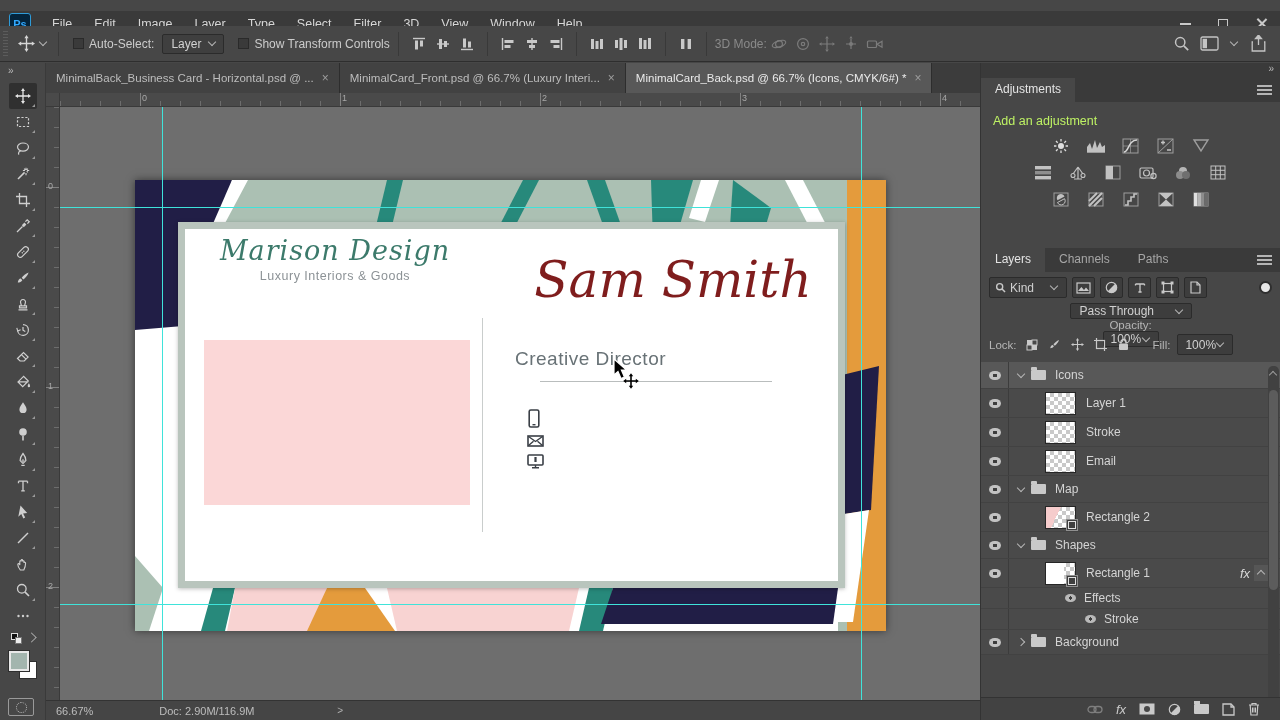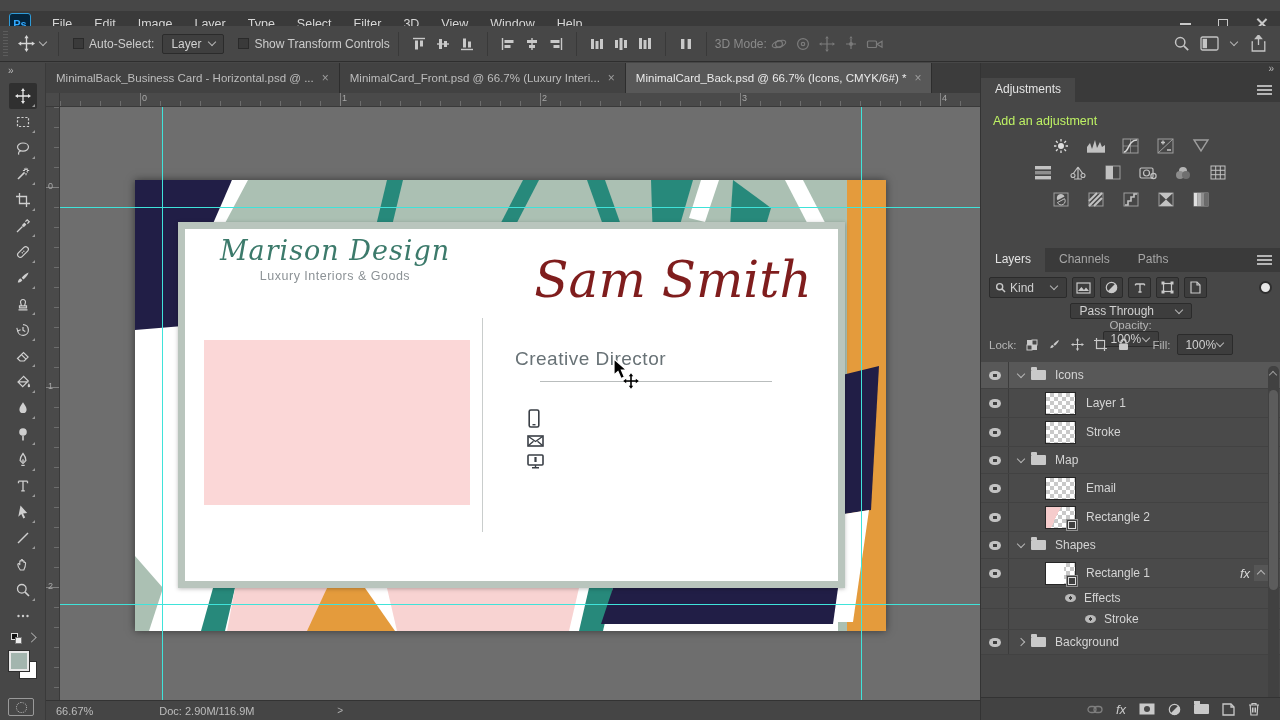--- a/index.html
+++ b/index.html
@@ -841,34 +841,34 @@
         <span class="thumb"></span>
         <span class="lname">Layer 1</span>
       </div>
       <div class="lrow h29">
         <span class="eye-cell">
             <span class="eye"></span>
           </span>
         <span class="thumb"></span>
         <span class="lname">Stroke</span>
       </div>
+      <div class="lrow h29">
+        <span class="eye-cell">
+            <span class="eye"></span>
+          </span>
+        <span class="thumb"></span>
+        <span class="lname">Email</span>
+      </div>
       <div class="lrow h27">
         <span class="eye-cell">
             <span class="eye"></span>
           </span>
         <span class="chev down"></span>
         <span class="folder"></span>
         <span class="lname">Map</span>
-      </div>
-      <div class="lrow h29">
-        <span class="eye-cell">
-            <span class="eye"></span>
-          </span>
-        <span class="thumb"></span>
-        <span class="lname">Email</span>
       </div>
       <div class="lrow h29">
         <span class="eye-cell">
             <span class="eye"></span>
           </span>
         <span class="thumb pinkish">
             <span class="badge"></span>
           </span>
         <span class="lname">Rectangle 2</span>
       </div>

